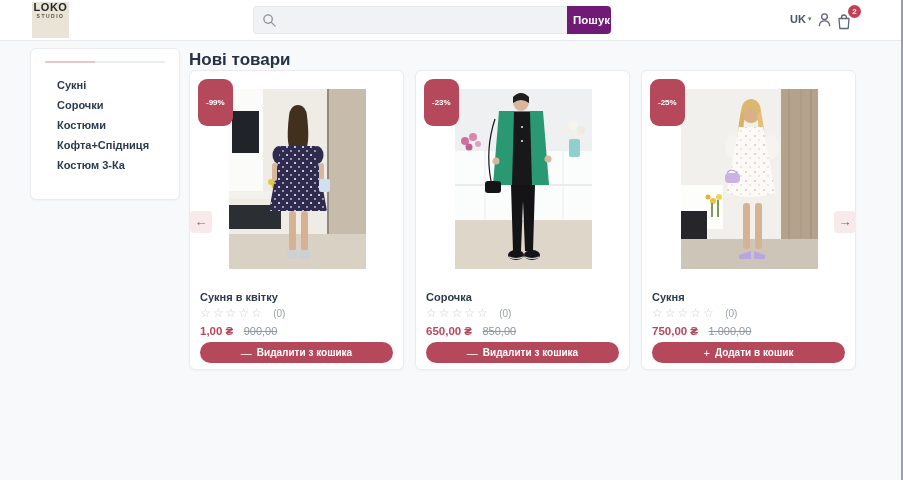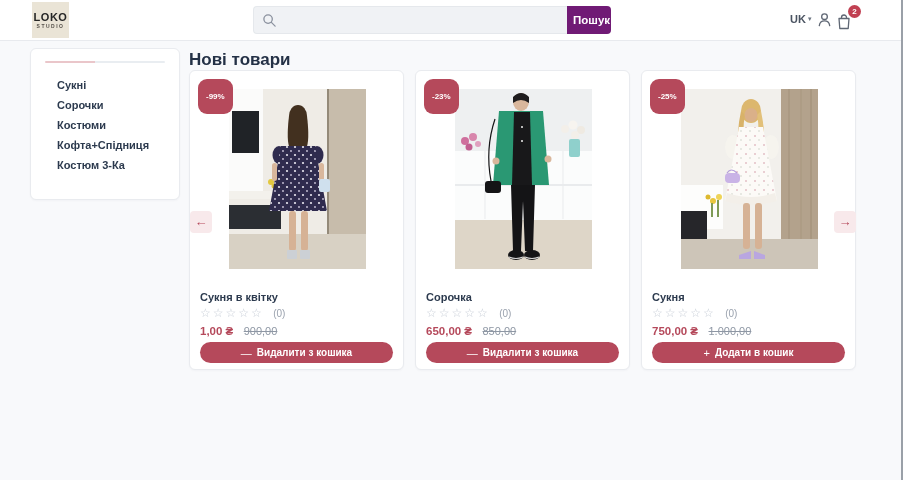--- a/index.html
+++ b/index.html
@@ -1,21 +1,21 @@
 <!DOCTYPE html>
 <html><head>
 <meta charset="utf-8">
 <style>
   html,body{margin:0;padding:0;background:#fff;}
   *{box-sizing:border-box;font-family:"Liberation Sans","DejaVu Sans",sans-serif;}
   .stage{position:relative;width:903px;height:480px;background:#f8f9fb;overflow:hidden;}
 
   
   .header{position:absolute;left:0;top:0;width:903px;height:41px;background:#fff;border-bottom:1px solid #e8eaee;}
-  .logo{position:absolute;left:32px;top:2px;width:37px;height:36px;background:#eae4d6;display:flex;flex-direction:column;align-items:center;justify-content:center;cursor:pointer;}
+  .logo{position:absolute;left:32px;top:2px;width:37px;height:36px;background:#eae4d6;display:flex;flex-direction:column;align-items:center;cursor:pointer;}
   .logo .l1{font-size:11px;font-weight:700;color:#262626;letter-spacing:.5px;line-height:11px;}
   .logo .l2{font-size:5px;letter-spacing:1.5px;color:#55504a;line-height:6px;font-weight:700;}
 
   .search{position:absolute;left:253px;top:6px;width:358px;height:28px;display:flex;}
   .search .box{flex:1;position:relative;background:#f0f2f5;border:1px solid #e5e8ec;border-right:none;border-radius:4px 0 0 4px;}
   .search input{position:absolute;left:30px;top:0;width:calc(100% - 34px);height:100%;border:none;background:transparent;outline:none;font-size:12px;color:#3a4350;}
   .search .mag{position:absolute;left:8px;top:6px;width:15px;height:15px;}
   .search button{width:44px;height:28px;border:none;background:#701a75;color:#fff;font-size:11.5px;font-weight:700;border-radius:0 4px 4px 0;cursor:pointer;}
 
   .lang{position:absolute;left:790px;top:13px;font-size:11px;color:#4a5361;font-weight:700;cursor:pointer;display:flex;align-items:center;gap:2px;}
@@ -29,21 +29,21 @@
   .sidebar{position:absolute;left:30px;top:48px;width:150px;background:#fff;border:1px solid #e9ebef;border-radius:6px;padding:12px 14px 12px;box-shadow:0 1px 2px rgba(20,30,50,.03);}
   .sidebar h2{margin:0 0 7px;font-size:13px;font-weight:700;color:#263244;}
   .side-divider{height:2px;background:linear-gradient(to right,#eac6ca 0 42%,#e9edf1 42% 100%);margin-bottom:3px;border-radius:1px;}
   .sidebar ul{list-style:none;margin:12px;padding:0;}
   .sidebar li{font-size:11px;font-weight:700;color:#2c3a4e;line-height:20px;cursor:pointer;}
 
   
   .page-title{position:absolute;left:189px;top:50px;margin:0;font-size:17px;font-weight:700;color:#243146;}
   .card{position:absolute;top:70px;width:215px;height:300px;background:#fff;border:1px solid #e9ebef;border-radius:6px;box-shadow:0 1px 2px rgba(20,30,50,.03);cursor:pointer;}
   .card.c0{left:189px;} .card.c1{left:415px;} .card.c2{left:641px;}
-  .badge{position:absolute;left:8px;top:8px;background:#b5495b;color:#fff;font-size:8px;font-weight:700;padding:13px 8px;border-radius:9px;z-index:2;}
+  .badge{position:absolute;left:8px;top:8px;background:#b5495b;color:#fff;font-size:8px;font-weight:700;padding:19px 8px;border-radius:9px;z-index:2;}
   .pimg{position:absolute;left:39px;top:18px;width:137px;height:180px;overflow:hidden;}
   .p-title{position:absolute;left:10px;top:220px;font-size:11px;font-weight:700;color:#2c3a4e;}
   .p-stars{position:absolute;left:10px;top:235px;font-size:12px;color:#c9cfd8;letter-spacing:2px;line-height:14px;}
   .p-stars .cnt{font-size:10px;color:#9aa2ae;letter-spacing:0;margin-left:4px;font-weight:400;}
   .p-price{position:absolute;left:10px;top:252px;line-height:14px;}
   .p-price .now{font-size:11.5px;font-weight:700;color:#b5495b;}
   .p-price .old{font-size:11px;color:#8e97a4;text-decoration:line-through;margin-left:6px;text-align:right;}
   .p-btn{position:absolute;left:10px;right:10px;top:271px;height:21px;border:none;border-radius:11px;background:#b5495b;color:#fff;font-size:10px;font-weight:700;display:flex;align-items:center;justify-content:center;gap:5px;cursor:pointer;}
   .p-btn .bi{font-size:11px;font-weight:400;line-height:10px;}
 

